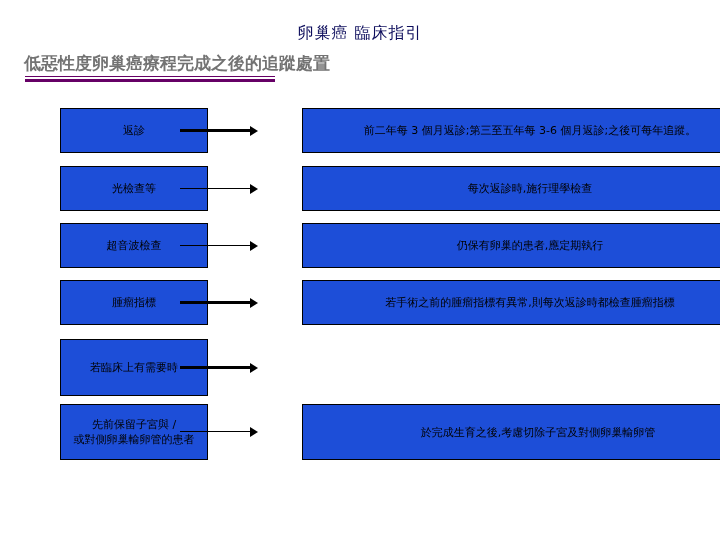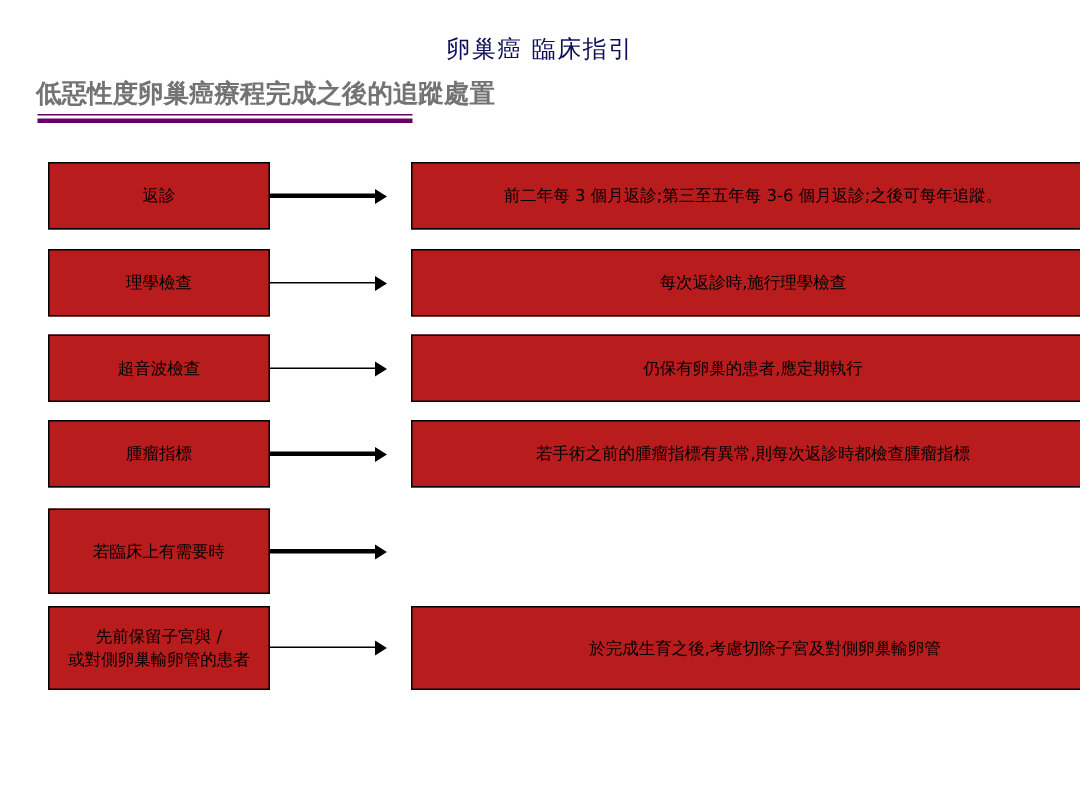--- a/index.html
+++ b/index.html
@@ -68,26 +68,27 @@
   .rule-thick {
     height: 3px;
     background: #660066;
     width: 100%;
   }
 
   .box {
     position: absolute;
     box-sizing: border-box;
     border: 1px solid #000000;
-    background: #b91c1c;
+    background: #1d4ed8;
     display: flex;
     align-items: center;
     justify-content: center;
     text-align: center;
     color: #000000;
+    margin-left: 28px;
   }
 
   .box-left {
     left: 32px;
     width: 148px;
     font-size: 11px;
     line-height: 15px;
   }
 
   .box-right {
@@ -155,21 +156,21 @@
   </div>
   <div class="arrow thick" style="top:126px;">
     <div class="shaft"></div>
     <div class="head"></div>
   </div>
   <div class="box box-right" style="top:108px; height:45px;">
     <span class="txt">前二年每 3 個月返診;第三至五年每 3-6 個月返診;之後可每年追蹤。</span>
   </div>
 
   <div class="box box-left" style="top:166px; height:45px;">
-    <span class="txt">理學檢查</span>
+    <span class="txt">光檢查等</span>
   </div>
   <div class="arrow" style="top:184px;">
     <div class="shaft"></div>
     <div class="head"></div>
   </div>
   <div class="box box-right" style="top:166px; height:45px;">
     <span class="txt">每次返診時,施行理學檢查</span>
   </div>
 
   <div class="box box-left" style="top:223px; height:45px;">

